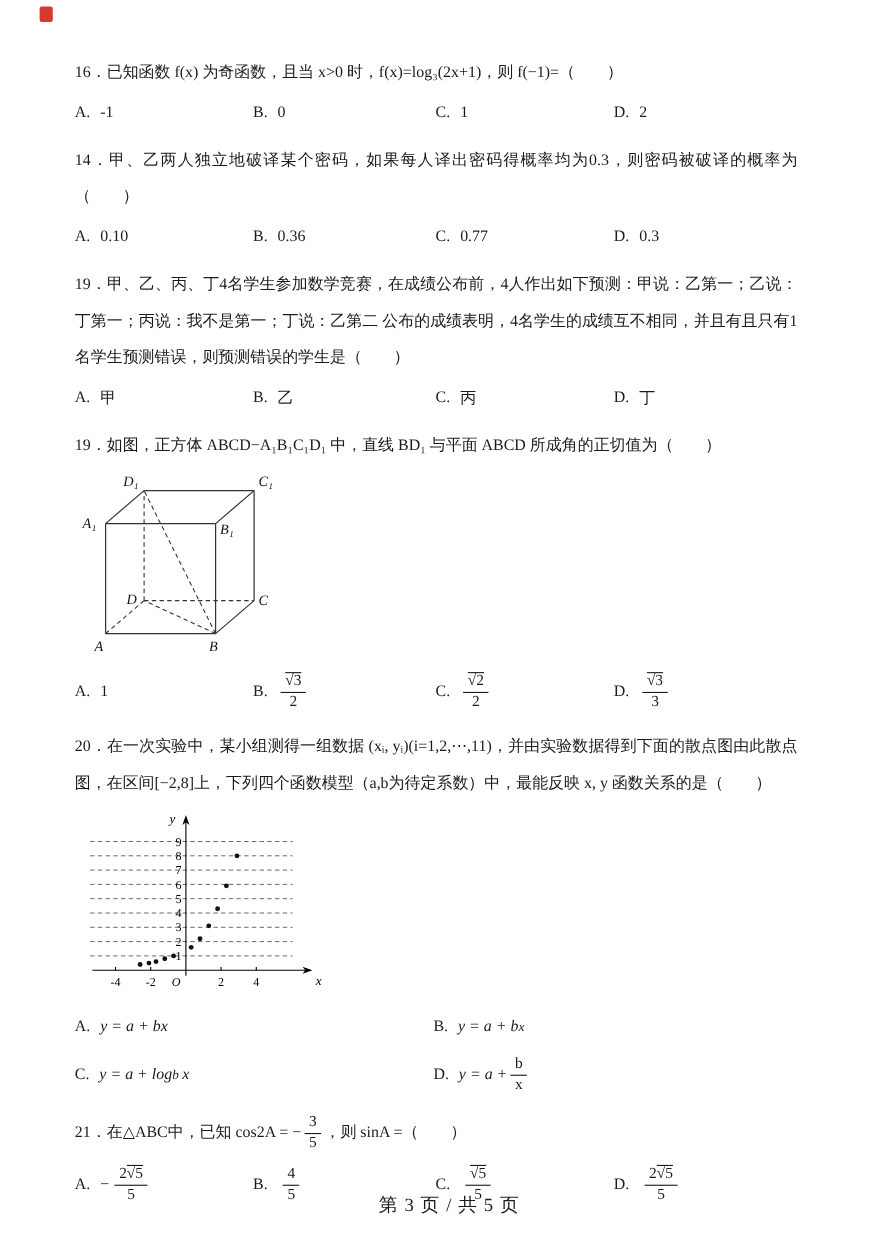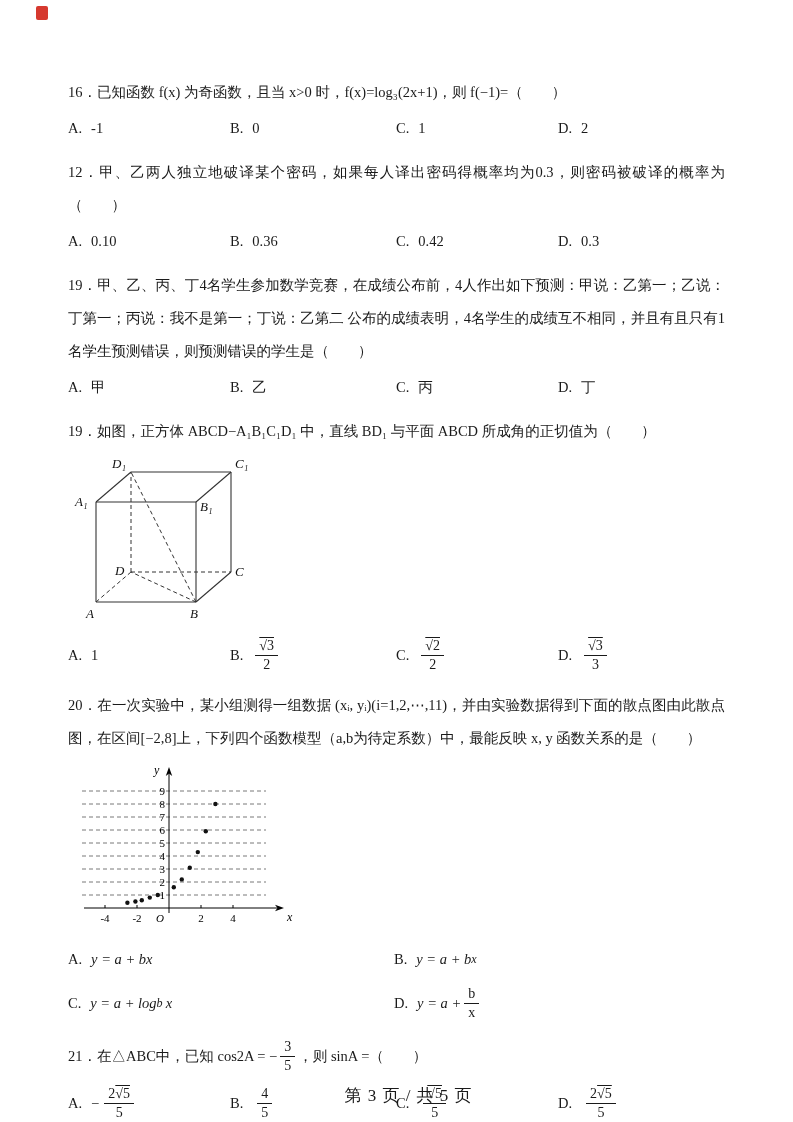--- a/index.html
+++ b/index.html
@@ -2,28 +2,28 @@
 <html><head>
 <meta charset="utf-8">
 <style>
   * { margin:0; padding:0; box-sizing:border-box; }
   html,body { background:#ffffff; }
   body {
     width:793px; height:1122px;
     font-family:"Liberation Serif","DejaVu Serif",serif;
     color:#1a1a1a; position:relative; overflow:hidden;
   }
-  .page { position:relative; width:100%; height:100%; padding:76px 68px 0 68px; }
+  .page { position:relative; width:100%; height:100%; padding:50px 68px 0 68px; }
   .logo-mark {
     position:absolute; top:6px; left:36px; width:12px; height:14px;
     background:#d6392f; border-radius:2px; display:block;
   }
   .question { margin-bottom:9px; }
   .stem { font-size:14.5px; line-height:33px; text-align:justify; }
-  .stem-math { display:flex; align-items:center; min-height:44px; line-height:1.3;font-family:Liberation Serif, serif; }
+  .stem-math { display:flex; align-items:center; min-height:44px; line-height:1.3; }
   .options { display:flex; align-items:center; min-height:38px; font-size:14.5px; }
   .options.tall { min-height:50px; }
   .option { display:flex; align-items:center; width:162px; }
   .option:nth-child(2) { width:166px; }
   .option:nth-child(3) { width:162px; }
   .option:nth-child(4) { width:auto; }
   .opt-label { margin-right:9px; font-style:normal; }
   .math .opt-prefix, .math .opt-suffix, .math .opt-text, .math sub, .math sup { font-style:italic; }
   .opt-suffix { margin-left:3px; }
   .frac {
@@ -63,33 +63,33 @@
         <span class="opt-text">1</span>
       </div>
       <div class="option">
         <span class="opt-label">D.</span>
         <span class="opt-text">2</span>
       </div>
     </div>
   </section>
 
   <section class="question">
-    <p class="stem">12．甲、乙两人独立地破译某个密码，如果每人译出密码得概率均为0.3，则密码被破译的概率为（　　）</p>
+    <p class="stem">14．甲、乙两人独立地破译某个密码，如果每人译出密码得概率均为0.3，则密码被破译的概率为（　　）</p>
     <div class="options">
       <div class="option">
         <span class="opt-label">A.</span>
         <span class="opt-text">0.10</span>
       </div>
       <div class="option">
         <span class="opt-label">B.</span>
         <span class="opt-text">0.36</span>
       </div>
       <div class="option">
         <span class="opt-label">C.</span>
-        <span class="opt-text">0.42</span>
+        <span class="opt-text">0.77</span>
       </div>
       <div class="option">
         <span class="opt-label">D.</span>
         <span class="opt-text">0.3</span>
       </div>
     </div>
   </section>
 
   <section class="question">
     <p class="stem">19．甲、乙、丙、丁4名学生参加数学竞赛，在成绩公布前，4人作出如下预测：甲说：乙第一；乙说：丁第一；丙说：我不是第一；丁说：乙第二 公布的成绩表明，4名学生的成绩互不相同，并且有且只有1名学生预测错误，则预测错误的学生是（　　）</p>

